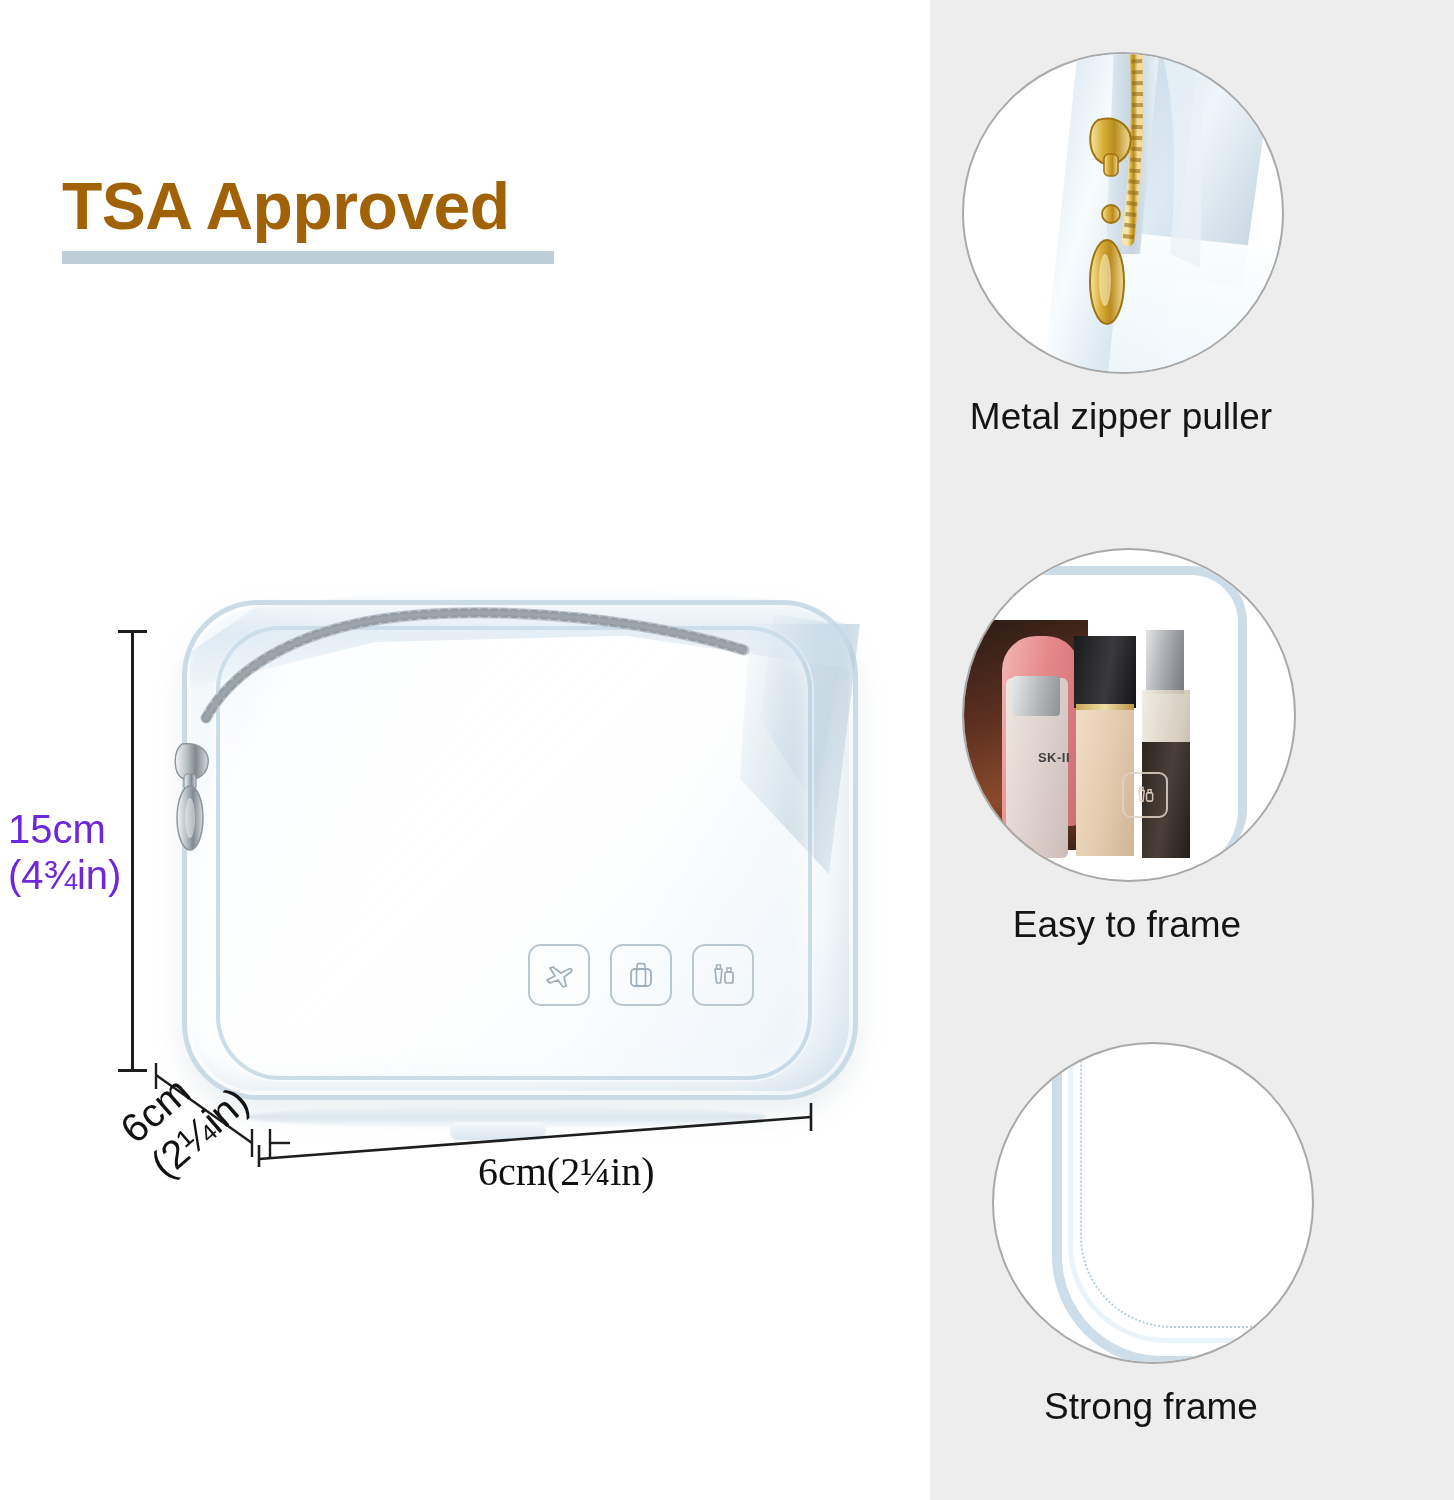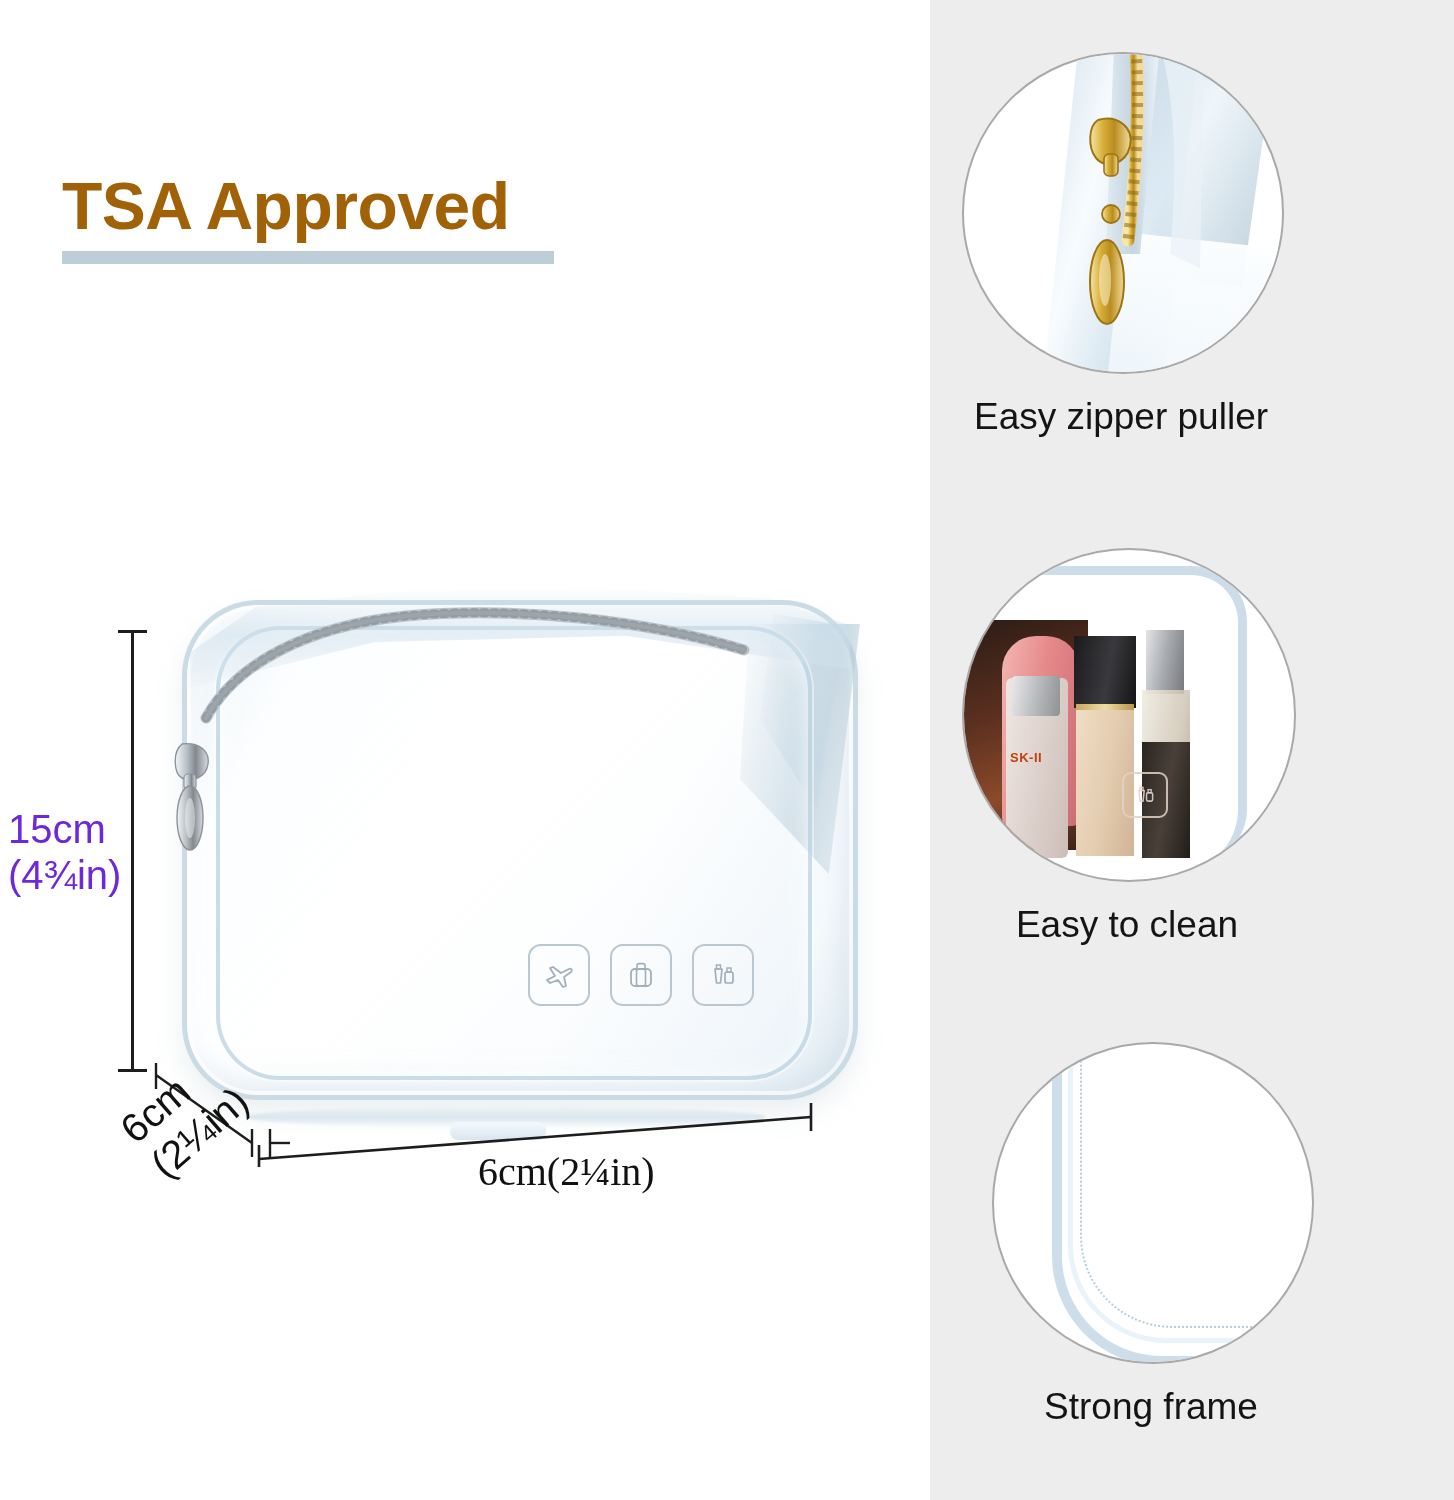--- a/index.html
+++ b/index.html
@@ -365,24 +365,24 @@
     position: absolute;
     left: 48px; top: 126px;
     width: 48px; height: 40px;
     border-radius: 4px;
     background: linear-gradient(100deg, #e9e9ea 0%, #b9bcbf 50%, #8e9295 100%);
   }
   .c2-skii-text {
     position: absolute;
     left: 46px; top: 200px;
     width: 60px;
-    text-align: left;
+    text-align: right;
     font-size: 13px;
     font-weight: bold;
-    color: #c2410c;
+    color: #404040;
     letter-spacing: 0.5px;
   }
   .c2-found {
     position: absolute;
     left: 112px; top: 160px;
     width: 58px; height: 146px;
     background: linear-gradient(100deg, #f0ddc6 0%, #e4cdb0 50%, #d0b495 100%);
   }
   .c2-found-gold {
     position: absolute;
@@ -579,21 +579,21 @@
         <path d="M172,-6 C176,60 172,120 164,186" stroke="url(#gold)" stroke-width="13" fill="none" stroke-linecap="round"></path>
         <path d="M172,-6 C176,60 172,120 164,186" stroke="#8a6410" stroke-width="11" fill="none" stroke-dasharray="4 7" opacity="0.55"></path>
         <path d="M134,66 C154,60 170,74 166,92 C162,110 142,116 132,104 C124,94 124,72 134,66 Z" fill="url(#gold)" stroke="#9c7415" stroke-width="2"></path>
         <rect x="140" y="100" width="14" height="22" rx="5" fill="url(#gold)" stroke="#9c7415" stroke-width="1.6"></rect>
         <circle cx="147" cy="160" r="9" fill="url(#gold)" stroke="#9c7415" stroke-width="1.8"></circle>
         <ellipse cx="143" cy="228" rx="17" ry="42" fill="url(#gold)" stroke="#9c7415" stroke-width="2"></ellipse>
         <ellipse cx="141" cy="226" rx="6" ry="26" fill="#fff6d2" opacity="0.55"></ellipse>
         <path d="M196,-10 C214,60 212,130 206,200 L236,214 L240,-10 Z" fill="#eaf2f7" opacity="0.75"></path>
       </svg>
     </div>
-    <div class="callout-caption">Easy zipper puller</div>
+    <div class="callout-caption">Metal zipper puller</div>
   </div>
 
   <div class="callout" id="callout-clean">
     <div class="callout-circle">
       <div class="c2-dark"></div>
       <div class="c2-pinkcap"></div>
       <div class="c2-skii"></div>
       <div class="c2-skii-cap"></div>
       <div class="c2-skii-text">SK-II</div>
       <div class="c2-found-cap"></div>
@@ -605,21 +605,21 @@
       <div class="c2-bagedge"></div>
       <div class="c2-icon">
         <svg width="26" height="26" viewBox="0 0 34 34">
           <path d="M9,11 L16,11 L14.5,25 L10.5,25 Z" fill="none" stroke="rgba(225,210,198,0.9)" stroke-width="2" stroke-linejoin="round"></path>
           <rect x="10.5" y="7" width="4" height="4" fill="none" stroke="rgba(225,210,198,0.9)" stroke-width="1.8"></rect>
           <rect x="19" y="14" width="8" height="11" rx="2" fill="none" stroke="rgba(225,210,198,0.9)" stroke-width="2"></rect>
           <rect x="21" y="10" width="4" height="4" fill="none" stroke="rgba(225,210,198,0.9)" stroke-width="1.8"></rect>
         </svg>
       </div>
     </div>
-    <div class="callout-caption">Easy to clean</div>
+    <div class="callout-caption">Easy to frame</div>
   </div>
 
   <div class="callout" id="callout-frame">
     <div class="callout-circle">
       <div class="c3-frame"></div>
       <div class="c3-frame-inner"></div>
       <div class="c3-frame-stitch"></div>
     </div>
     <div class="callout-caption">Strong frame</div>
   </div>

